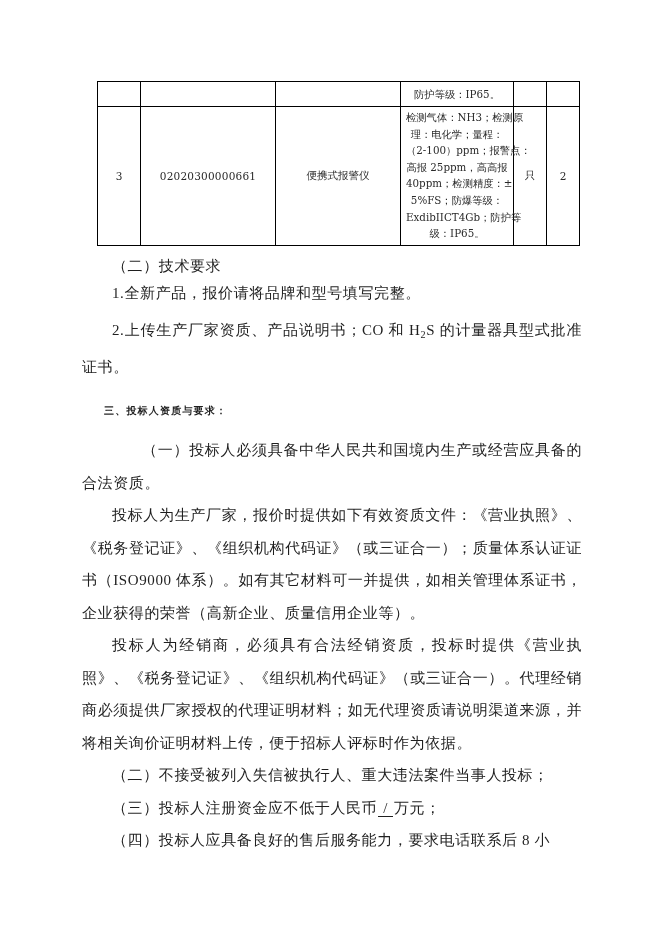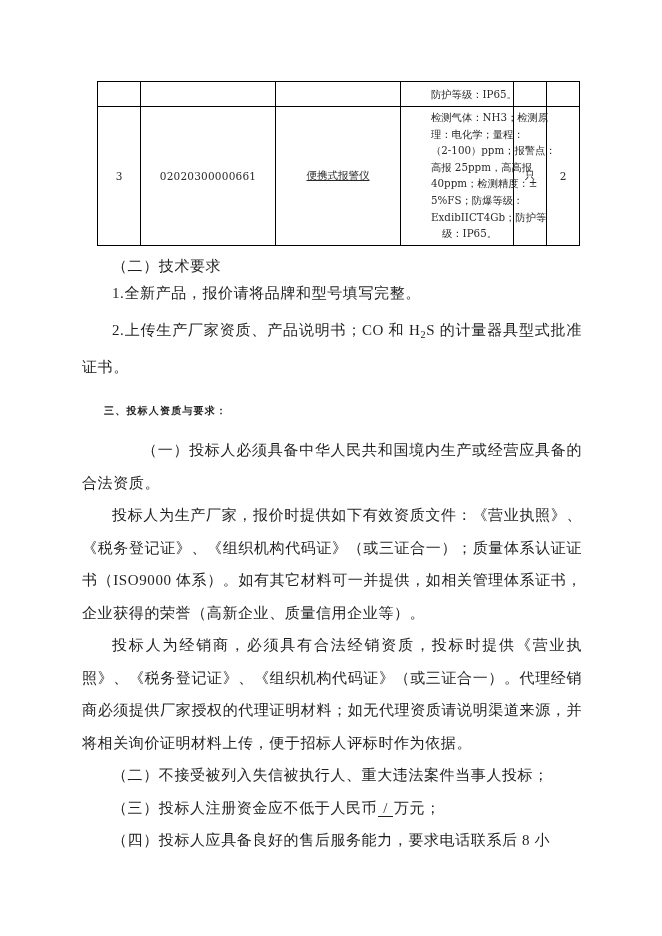--- a/index.html
+++ b/index.html
@@ -36,31 +36,30 @@
     border: 1px solid #000000;
     padding: 0;
     text-align: center;
     vertical-align: middle;
     font-family: "DejaVu Serif", "Liberation Serif", serif;
     font-size: 10.5px;
     color: #2a2a2a;
   }
   td.c-no      { width: 42px; }
   td.c-code    { width: 134px; font-size: 10.5px; letter-spacing: .2px; margin-top: 28px; }
-  td.c-name    { width: 124px; text-decoration: underline; }
+  td.c-name    { width: 124px; }
   td.c-spec    { width: 112px; }
   td.c-unit    { width: 32px; }
   td.c-qty     { width: 32px; }
 
   .spec-lines {
     padding: 2px 5px 3px 5px;
     line-height: 16.6px;
     text-align: center;
     font-size: 10.3px;
-    margin-left: 25px;
   }
   .spec-lines .ln { display: block; white-space: nowrap; }
   .row-top .spec-lines { padding-top: 2px; padding-bottom: 2px; }
   tr.row-cont td { height: 24px; }
 
   
   .doc-body {
     position: absolute;
     left: 82px;
     top: 253px;

